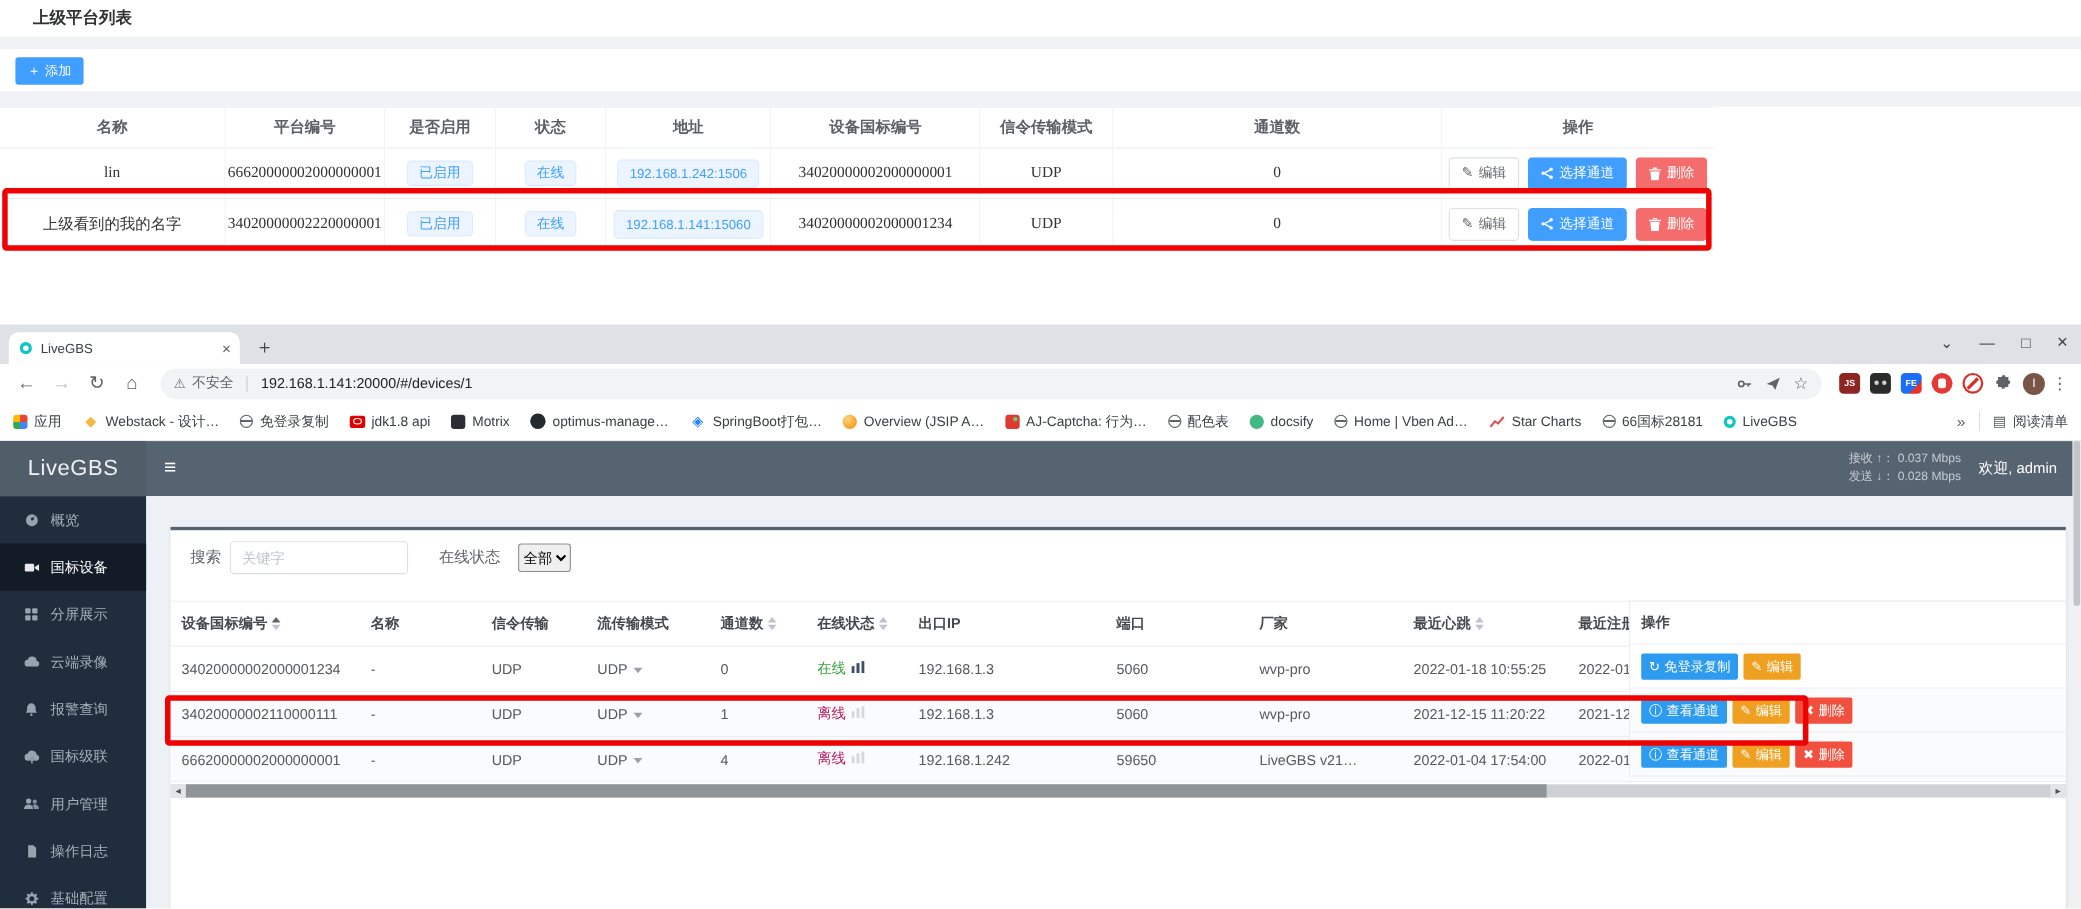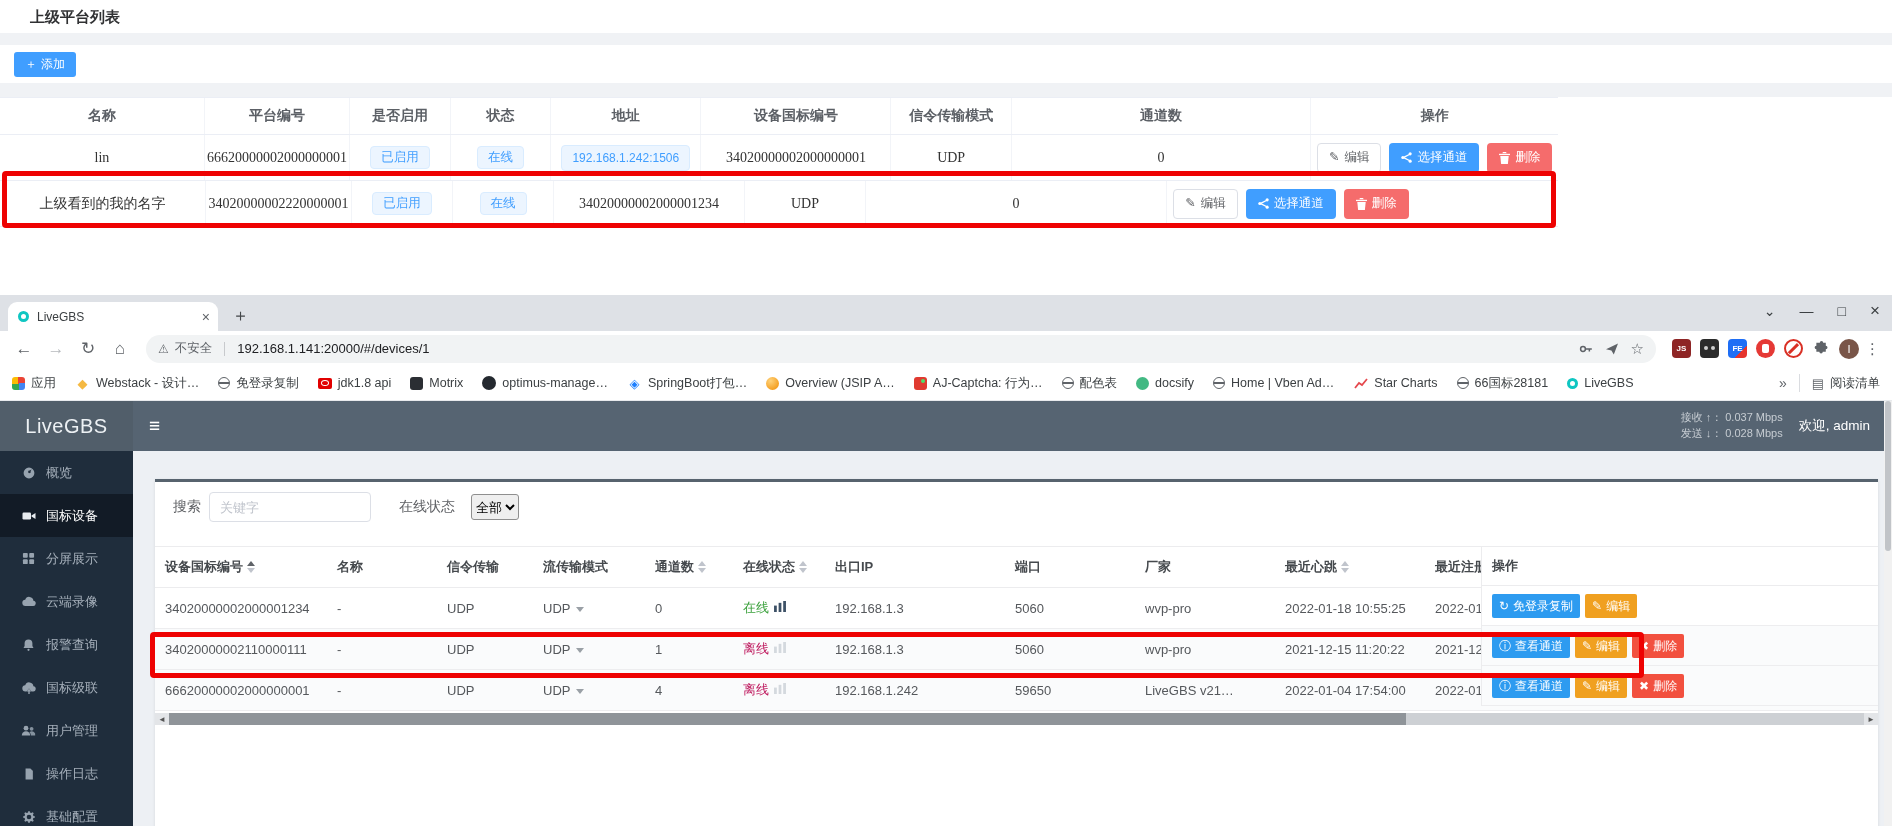--- a/index.html
+++ b/index.html
@@ -236,20 +236,23 @@
           </div>
           <div class="pp-row">
             <div class="pp-cell pp-val ppc1">上级看到的我的名字</div>
             <div class="pp-cell pp-val ppc2">34020000002220000001</div>
             <div class="pp-cell ppc3">
               <span class="pp-badge">已启用</span>
             </div>
             <div class="pp-cell ppc4">
               <span class="pp-badge">在线</span>
             </div>
+            <div class="pp-cell ppc5">
+              <span class="pp-badge addr">192.168.1.141:15060</span>
+            </div>
             <div class="pp-cell pp-val ppc6">34020000002000001234</div>
             <div class="pp-cell pp-val ppc7">UDP</div>
             <div class="pp-cell pp-val ppc8">0</div>
             <div class="pp-cell ppc9">
               <div class="pp-actions">
                 <button class="btn btn-plain">
                   <span class="ic">✎</span>
                   <span>编辑</span>
                 </button>
                 <button class="btn btn-blue">

